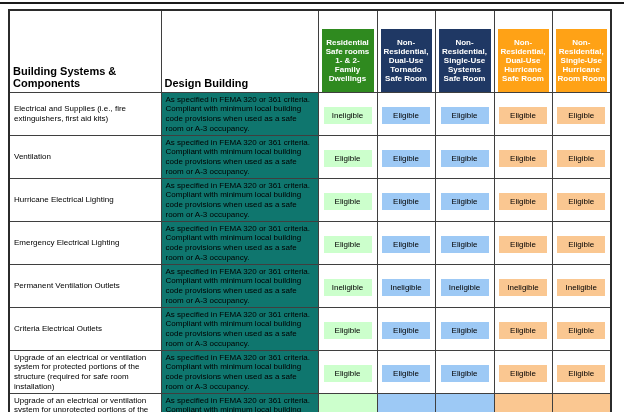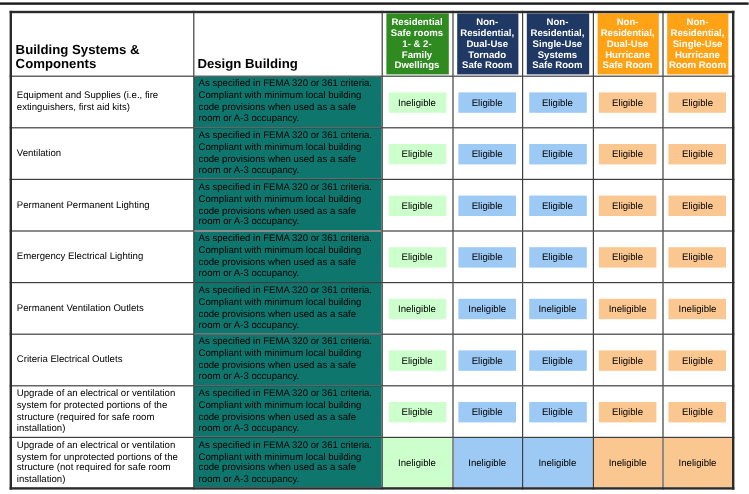--- a/index.html
+++ b/index.html
@@ -41,31 +41,32 @@
     color: #000;
     padding: 2px 3px 3px 3px;
     background: #ffffff;
   }
   th.th-room {
     padding: 0 3px;
     vertical-align: middle;
     background: #ffffff;
   }
   .room-block {
-    height: 51px;
+    height: 63px;
     display: flex;
     align-items: center;
     justify-content: center;
     text-align: center;
     color: #ffffff;
     font-weight: bold;
     font-size: 8px;
     line-height: 9px;
     padding: 0 1px;
     box-sizing: border-box;
+    margin-top: 18px;
   }
   
   tr.data-row { height: 43px; }
   td.component-cell {
     vertical-align: middle;
     font-size: 8px;
     line-height: 9.6px;
     color: #000;
     padding: 1px 4px 1px 4px;
     background: #ffffff;
@@ -136,41 +137,41 @@
     <div class="room-block" style="background: rgb(255, 162, 22);">Non-Residential, Dual-Use Hurricane Safe Room</div>
   </th>
 
   <th class="th-room">
     <div class="room-block" style="background: rgb(255, 162, 22);">Non-Residential, Single-Use Hurricane Room Room</div>
   </th>
 </tr>
     </thead>
     <tbody id="table-body">
   <tr class="data-row">
-    <td class="component-cell">Equipment and Supplies (i.e., fire extinguishers, first aid kits)</td>
+    <td class="component-cell">Electrical and Supplies (i.e., fire extinguishers, first aid kits)</td>
     <td class="criteria-cell">As specified in FEMA 320 or 361 criteria. Compliant with minimum local building code provisions when used as a safe room or A-3 occupancy.</td>
   <td class="elig-cell"><span class="pill" style="background: rgb(204, 255, 204);">Ineligible</span></td>
           <td class="elig-cell"><span class="pill" style="background: rgb(157, 201, 245);">Eligible</span></td>
           <td class="elig-cell"><span class="pill" style="background: rgb(157, 201, 245);">Eligible</span></td>
           <td class="elig-cell"><span class="pill" style="background: rgb(250, 199, 145);">Eligible</span></td>
           <td class="elig-cell"><span class="pill" style="background: rgb(250, 199, 145);">Eligible</span></td>
         </tr>
 
   <tr class="data-row">
     <td class="component-cell">Ventilation</td>
     <td class="criteria-cell">As specified in FEMA 320 or 361 criteria. Compliant with minimum local building code provisions when used as a safe room or A-3 occupancy.</td>
   <td class="elig-cell"><span class="pill" style="background: rgb(204, 255, 204);">Eligible</span></td>
           <td class="elig-cell"><span class="pill" style="background: rgb(157, 201, 245);">Eligible</span></td>
           <td class="elig-cell"><span class="pill" style="background: rgb(157, 201, 245);">Eligible</span></td>
           <td class="elig-cell"><span class="pill" style="background: rgb(250, 199, 145);">Eligible</span></td>
           <td class="elig-cell"><span class="pill" style="background: rgb(250, 199, 145);">Eligible</span></td>
         </tr>
 
   <tr class="data-row">
-    <td class="component-cell">Permanent Permanent Lighting</td>
+    <td class="component-cell">Hurricane Electrical Lighting</td>
     <td class="criteria-cell">As specified in FEMA 320 or 361 criteria. Compliant with minimum local building code provisions when used as a safe room or A-3 occupancy.</td>
   <td class="elig-cell"><span class="pill" style="background: rgb(204, 255, 204);">Eligible</span></td>
           <td class="elig-cell"><span class="pill" style="background: rgb(157, 201, 245);">Eligible</span></td>
           <td class="elig-cell"><span class="pill" style="background: rgb(157, 201, 245);">Eligible</span></td>
           <td class="elig-cell"><span class="pill" style="background: rgb(250, 199, 145);">Eligible</span></td>
           <td class="elig-cell"><span class="pill" style="background: rgb(250, 199, 145);">Eligible</span></td>
         </tr>
 
   <tr class="data-row">
     <td class="component-cell">Emergency Electrical Lighting</td>

